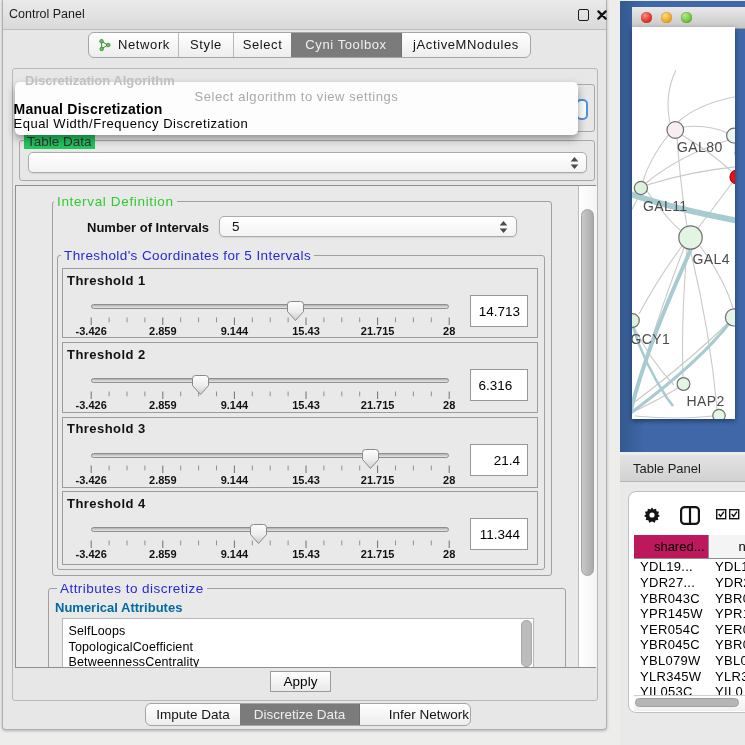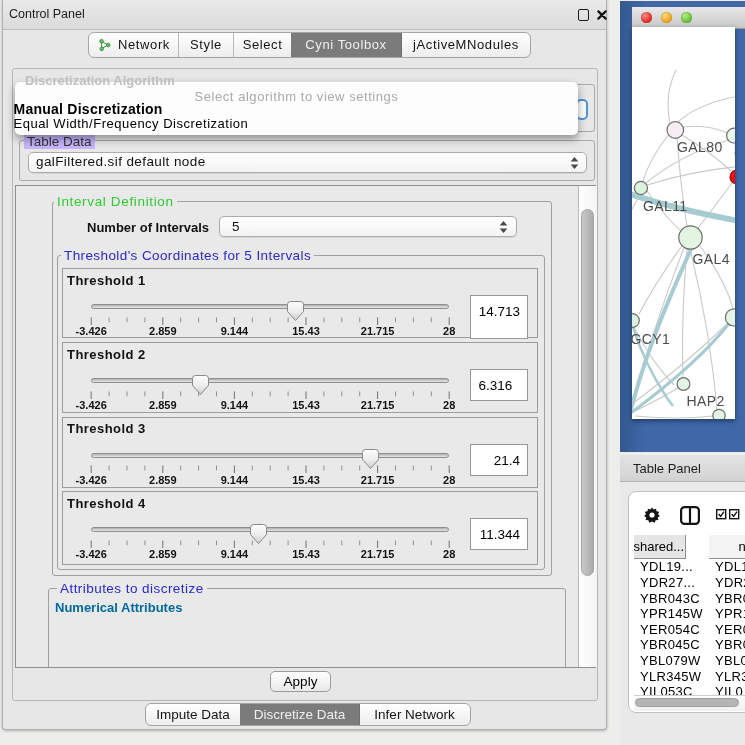--- a/index.html
+++ b/index.html
@@ -42,23 +42,22 @@
     <div class="seg" style="left:145px;width:58px;border-right:1px solid #b9b9b9;">Select</div>
     <div class="seg segsel" style="left:202px;width:110px;">Cyni Toolbox</div>
     <div class="seg" style="left:312px;width:129px;border-left:1px solid #6f6f6f;">jActiveMNodules</div>
   </div>
 
   <div class="abs" style="left:9px;top:68px;width:584px;height:631px;border:1px solid #b7b7b7;border-radius:3px;"></div>
 
   <div class="fs" style="left:16px;top:84px;width:576px;height:48px;"></div>
 
   <div class="fs" style="left:16px;top:140px;width:576px;height:41px;"></div>
-  <div class="legend" style="left:21px;top:134px;font-size:13.5px;color:#333;background:#c4b5fd;text-align:center;">Table Data</div>
+  <div class="legend" style="left:21px;top:134px;font-size:13.5px;color:#333;background:#22c55e;text-align:center;">Table Data</div>
   <div class="combo" style="left:25px;top:152px;width:559px;height:21px;">
-    <div class="ctext" style="left:7px;top:1px;">galFiltered.sif default node</div>
     <svg class="updown" style="right:7px;top:4px;" viewBox="0 0 9 12">
         <path d="M4.5,0 L8.3,4.4 L0.7,4.4 Z" fill="#4a4a4a"></path>
         <path d="M4.5,12 L8.3,7.6 L0.7,7.6 Z" fill="#4a4a4a"></path>
       </svg>
   </div>
 
   <div class="abs" id="scrollpane" style="left:12px;top:185px;width:581px;height:483px;border:1px solid #8f8f8f;background:#e9e9e9;box-sizing:border-box;overflow:hidden;">
 
     <div class="fs" style="left:36px;top:15px;width:500px;height:375px;border-color:#a0a0a0;"></div>
     <div class="legend" style="left:38px;top:8px;font-size:13.5px;color:#2ecc2e;letter-spacing:0.65px;">Interval Definition</div>
@@ -108,21 +107,21 @@
       <svg class="abs" style="left:223.7px;top:31.5px;" width="17" height="20" viewBox="0 0 17 20">
           <defs>
             <linearGradient id="thg0" x1="0" y1="0" x2="0" y2="1">
               <stop offset="0" stop-color="#fdfdfd"></stop>
               <stop offset="0.55" stop-color="#ececec"></stop>
               <stop offset="1" stop-color="#cccccc"></stop>
             </linearGradient>
           </defs>
           <path d="M0.5,3.5 Q0.5,0.5 3.5,0.5 L13.5,0.5 Q16.5,0.5 16.5,3.5 L16.5,10.5 L8.5,19.5 L0.5,10.5 Z" fill="url(#thg0)" stroke="#898989" stroke-width="1"></path>
         </svg>
-      <div class="vbox" style="left:407px;top:26px;width:58px;height:44px;line-height:32px;padding-right:7px;box-sizing:border-box;">14.713</div>
+      <div class="vbox" style="left:407px;top:26px;width:58px;height:32px;line-height:32px;padding-right:7px;box-sizing:border-box;">14.713</div>
     </div>
     <div class="tbox" style="left:46px;top:156.4px;width:476px;height:71px;">
       <div class="abs" style="left:4px;top:3.5px;font-size:13px;font-weight:bold;color:#111;letter-spacing:0.45px;">Threshold 2</div>
       <div class="abs" style="left:28px;top:35px;width:358px;height:5px;border:1px solid #8e8e8e;border-radius:3px;background:linear-gradient(#b0b0b0,#e8e8e8);box-sizing:border-box;"></div>
       <svg class="abs" style="left:0;top:47.5px;" width="440" height="11" viewBox="0 0 440 11">
           <line x1="28.2" y1="0.5" x2="28.2" y2="8" stroke="#707070" stroke-width="1"></line>
           <line x1="46.1" y1="0.5" x2="46.1" y2="5.3" stroke="#909090" stroke-width="1"></line>
           <line x1="64.0" y1="0.5" x2="64.0" y2="5.3" stroke="#909090" stroke-width="1"></line>
           <line x1="81.9" y1="0.5" x2="81.9" y2="5.3" stroke="#909090" stroke-width="1"></line>
           <line x1="99.8" y1="0.5" x2="99.8" y2="8" stroke="#707070" stroke-width="1"></line>
@@ -245,32 +244,38 @@
               <stop offset="1" stop-color="#cccccc"></stop>
             </linearGradient>
           </defs>
           <path d="M0.5,3.5 Q0.5,0.5 3.5,0.5 L13.5,0.5 Q16.5,0.5 16.5,3.5 L16.5,10.5 L8.5,19.5 L0.5,10.5 Z" fill="url(#thg3)" stroke="#898989" stroke-width="1"></path>
         </svg>
       <div class="vbox" style="left:407px;top:26px;width:58px;height:32px;line-height:32px;padding-right:7px;box-sizing:border-box;">11.344</div>
     </div>
     <div class="fs" style="left:32px;top:402px;width:518px;height:90px;border-color:#a0a0a0;"></div>
     <div class="legend" style="left:41px;top:395px;font-size:13.5px;color:#2828d8;letter-spacing:0.45px;">Attributes to discretize</div>
     <div class="abs" style="left:39px;top:414px;font-size:13px;font-weight:bold;color:#0369a1;">Numerical Attributes</div>
+    <div class="abs" style="left:46px;top:432px;width:472px;height:50px;background:#fff;border:1px solid #b7b7b7;box-sizing:border-box;overflow:hidden;">
+      <div class="abs" style="left:5.5px;top:5px;font-size:12.5px;color:#000;letter-spacing:0.15px;">SelfLoops</div>
+      <div class="abs" style="left:5.5px;top:20.5px;font-size:12.5px;color:#000;letter-spacing:0.15px;">TopologicalCoefficient</div>
+      <div class="abs" style="left:5.5px;top:36px;font-size:12.5px;color:#000;letter-spacing:0.15px;">BetweennessCentrality</div>
+      <div class="abs" style="left:458px;top:1px;width:11px;height:47px;border-radius:5px;background:#bcbcbc;border:1px solid #a8a8a8;box-sizing:border-box;"></div>
+    </div>
   </div>
 
   <div class="abs" style="left:574.5px;top:186px;width:18px;height:481px;background:linear-gradient(90deg,#ffffff,#f4f4f4);border-left:1px solid #bbb;">
     <div class="abs" style="left:2.5px;top:23px;width:13px;height:367px;border-radius:7px;background:linear-gradient(90deg,#c9c9c9,#aaaaaa);border:1px solid #a2a2a2;box-sizing:border-box;"></div>
   </div>
 
-  <div class="abs" style="left:267px;top:671px;width:61px;height:21px;background:linear-gradient(#ffffff,#e9e9e9);border:1px solid #9b9b9b;border-radius:5px;text-align:center;font-size:13.5px;line-height:20px;color:#000;box-sizing:border-box;">Apply</div>
+  <div class="abs" style="left:267px;top:671px;width:61px;height:21px;background:linear-gradient(#ffffff,#e9e9e9);border:1px solid #9b9b9b;border-radius:0;text-align:center;font-size:13.5px;line-height:20px;color:#000;box-sizing:border-box;">Apply</div>
 
   <div class="abs" style="left:142px;top:703px;width:324px;height:21px;background:linear-gradient(#ffffff,#ededed);border:1px solid #a5a5a5;border-radius:6px;font-size:13.5px;line-height:21px;">
     <div class="seg" style="left:0;width:94px;">Impute Data</div>
     <div class="seg segsel" style="left:94px;width:119px;">Discretize Data</div>
-    <div class="seg" style="left:213px;width:110px;border-left:1px solid #6f6f6f;">Infer Network</div>
+    <div class="seg" style="left:213px;width:110px;border-left:1px solid #6f6f6f;text-align:right;">Infer Network</div>
   </div>
 </div>
 
 <div class="abs" style="left:576px;top:99px;width:12px;height:21px;background:#fdfdfd;border:2px solid #4f93dd;border-radius:5px;box-sizing:border-box;"></div>
 <div class="abs" style="left:15px;top:81.5px;width:563px;height:53px;background:#fdfdfd;border-radius:5px;box-shadow:0 4px 9px rgba(0,0,0,0.38);"></div>
 <div class="abs" style="left:25px;top:73px;font-size:13px;font-weight:bold;color:#c0c0c0;">Discretization Algorithm</div>
 <div class="abs" style="left:15px;top:89px;width:563px;text-align:center;font-size:13px;color:#a9a9a9;letter-spacing:0.55px;">Select algorithm to view settings</div>
 <div class="abs" style="left:13.5px;top:101px;font-size:14px;font-weight:bold;color:#000;letter-spacing:0.25px;">Manual Discretization</div>
 <div class="abs" style="left:13.5px;top:116px;font-size:13px;color:#000;letter-spacing:0.5px;">Equal Width/Frequency Discretization</div>
 
@@ -349,21 +354,21 @@
     <svg class="abs" style="left:51px;top:13.5px;" width="20" height="19" viewBox="0 0 20 19">
       <rect x="1.1" y="1.1" width="17.8" height="16.8" rx="3.5" fill="none" stroke="#141414" stroke-width="2.2"></rect>
       <line x1="10" y1="1" x2="10" y2="18" stroke="#141414" stroke-width="2.2"></line>
     </svg>
     <svg class="abs" style="left:87px;top:17px;" width="24" height="11" viewBox="0 0 24 11">
       <rect x="0.7" y="0.7" width="9" height="9" fill="none" stroke="#141414" stroke-width="1.4"></rect>
       <path d="M2.7,5 L4.6,7.3 L8,2.6" stroke="#141414" stroke-width="1.4" fill="none"></path>
       <rect x="13.7" y="0.7" width="9" height="9" fill="none" stroke="#141414" stroke-width="1.4"></rect>
       <path d="M15.7,5 L17.6,7.3 L21,2.6" stroke="#141414" stroke-width="1.4" fill="none"></path>
     </svg>
-    <div class="abs" style="left:4.5px;top:43px;width:52px;height:24px;background:#e5e5e5;border-right:1px solid #8f8f8f;border-bottom:1px solid #8f8f8f;box-sizing:border-box;text-align:right;padding-right:3px;font-size:13px;line-height:24px;color:#000;">shared...</div>
+    <div class="abs" style="left:4.5px;top:43px;width:75px;height:24px;background:#be185d;border-right:1px solid #8f8f8f;border-bottom:1px solid #8f8f8f;box-sizing:border-box;text-align:right;padding-right:3px;font-size:13px;line-height:24px;color:#000;">shared...</div>
     <div class="abs" style="left:79.5px;top:43px;width:53px;height:24px;background:#f4f4f4;border-bottom:1px solid #8f8f8f;box-sizing:border-box;font-size:13px;line-height:24px;color:#000;"><span style="margin-left:30px;">n</span></div>
     <div class="abs" style="left:11px;top:67.3px;font-size:13px;color:#000;letter-spacing:0.3px;">YDL19...</div>
     <div class="abs" style="left:86px;top:67.3px;font-size:13px;color:#000;letter-spacing:0.3px;">YDL1</div>
     <div class="abs" style="left:11px;top:82.9px;font-size:13px;color:#000;letter-spacing:0.3px;">YDR27...</div>
     <div class="abs" style="left:86px;top:82.9px;font-size:13px;color:#000;letter-spacing:0.3px;">YDR2</div>
     <div class="abs" style="left:11px;top:98.5px;font-size:13px;color:#000;letter-spacing:0.3px;">YBR043C</div>
     <div class="abs" style="left:86px;top:98.5px;font-size:13px;color:#000;letter-spacing:0.3px;">YBR0</div>
     <div class="abs" style="left:11px;top:114.1px;font-size:13px;color:#000;letter-spacing:0.3px;">YPR145W</div>
     <div class="abs" style="left:86px;top:114.1px;font-size:13px;color:#000;letter-spacing:0.3px;">YPR1</div>
     <div class="abs" style="left:11px;top:129.7px;font-size:13px;color:#000;letter-spacing:0.3px;">YER054C</div>

